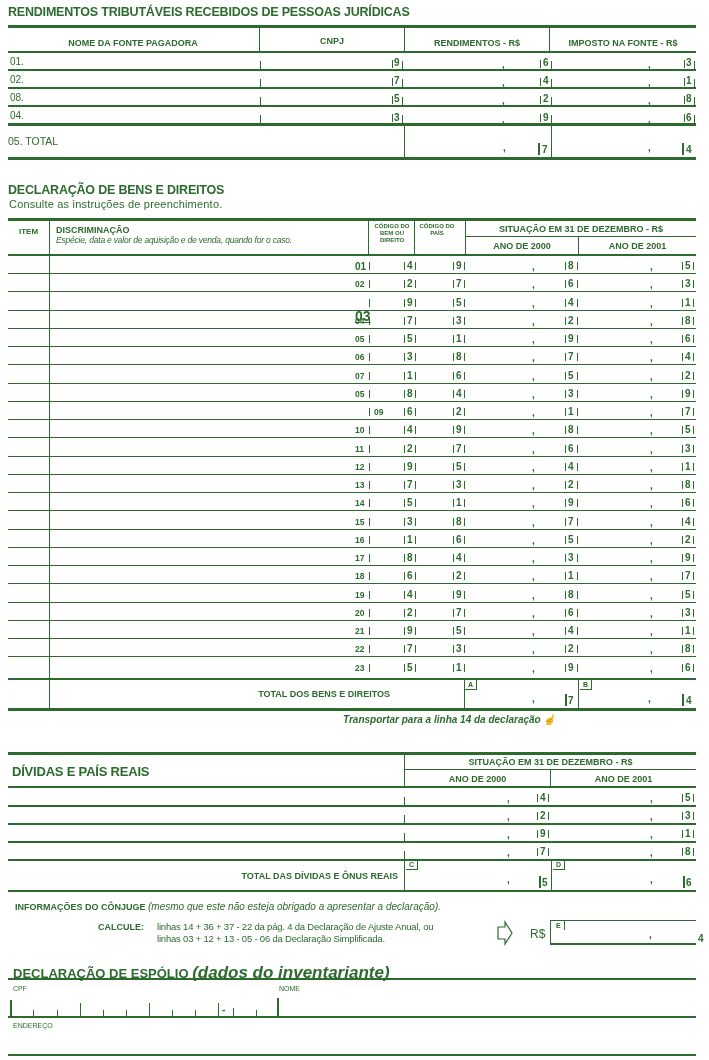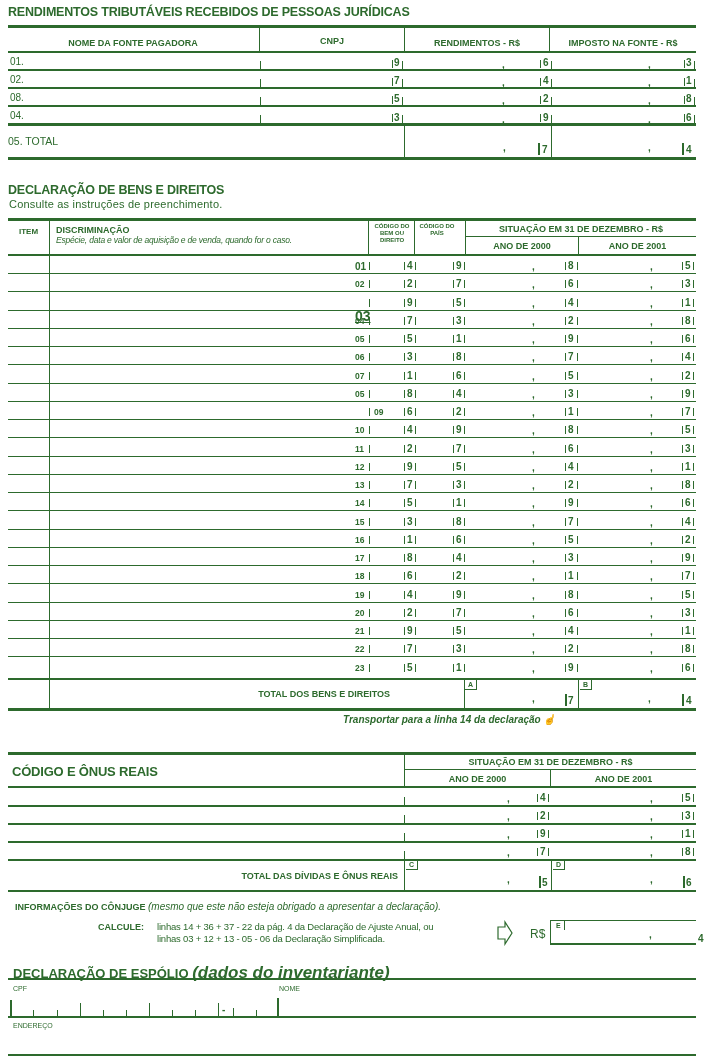--- a/index.html
+++ b/index.html
@@ -617,21 +617,21 @@
   </div>
 
   <div class="abs" style="left:343px;top:714px;font-style:italic;font-weight:bold;font-size:10px;">
     <span>Transportar para a linha 14 da declaração</span>
     <span style="font-size:10px;">☝</span>
   </div>
 </div>
 
 <div>
   <div class="hline" style="left:8px;top:752px;width:688px;height:2.5px;"></div>
-  <div class="abs title" style="left:12px;top:764px;font-size:13px;">CÓDIGO E ÔNUS REAIS</div>
+  <div class="abs title" style="left:12px;top:764px;font-size:13px;">DÍVIDAS E PAÍS REAIS</div>
   <div class="vline" style="left:404px;top:754px;width:1px;height:32px;"></div>
   <div class="hline" style="left:404px;top:769px;width:292px;height:1px;"></div>
   <div class="vline" style="left:550px;top:770px;width:1px;height:16px;"></div>
   <div class="abs hdr" style="left:405px;top:757px;width:291px;">SITUAÇÃO EM 31 DE DEZEMBRO - R$</div>
   <div class="abs hdr" style="left:405px;top:774px;width:145px;">ANO DE 2000</div>
   <div class="abs hdr" style="left:551px;top:774px;width:145px;">ANO DE 2001</div>
   <div class="hline" style="left:8px;top:786px;width:688px;height:1.5px;"></div>
 
   <div id="dividas-rows">
       <div>

